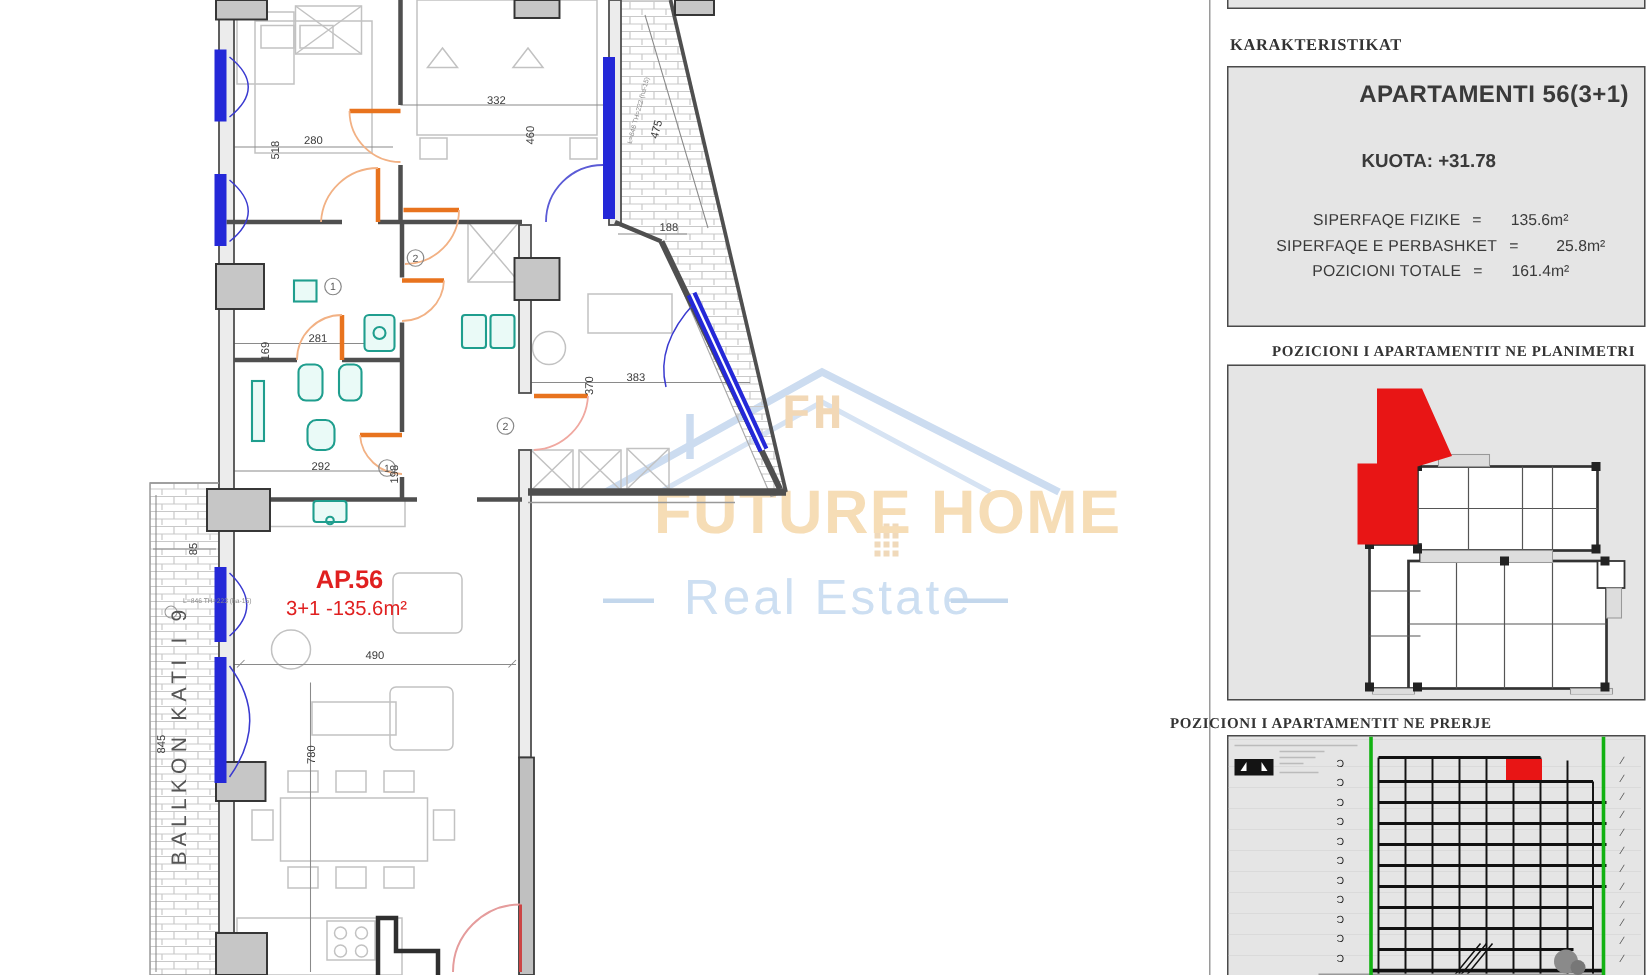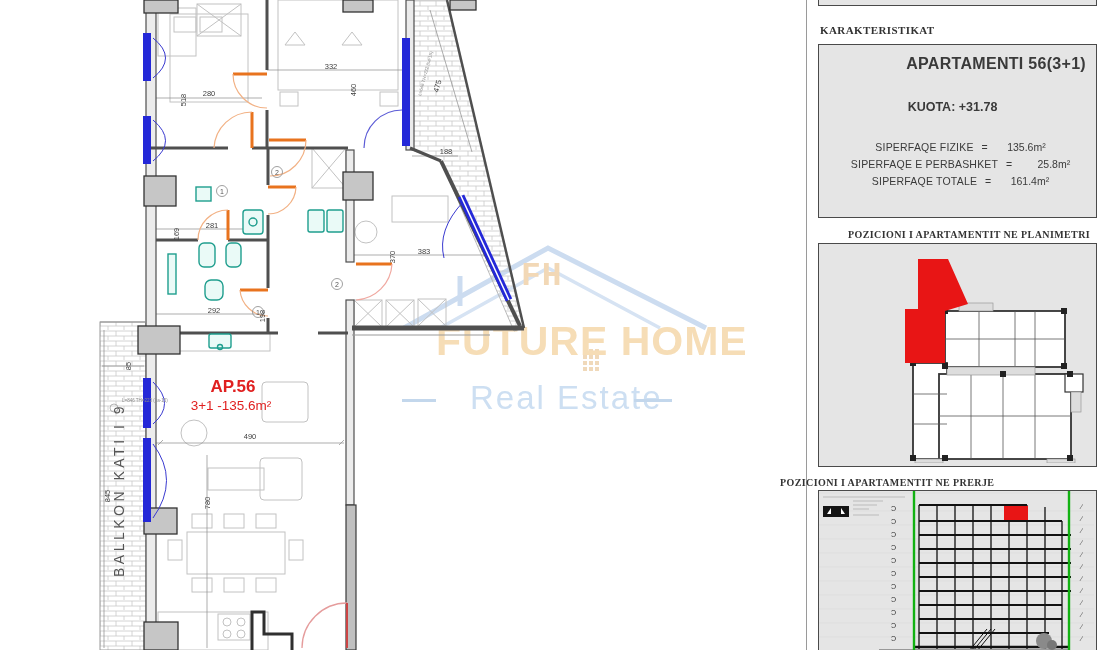--- a/index.html
+++ b/index.html
@@ -4,21 +4,21 @@
 <style>
   html,body{margin:0;padding:0;background:#fff;}
   .stage{position:relative;width:1100px;height:650px;background:#ffffff;overflow:hidden;
          font-family:"Liberation Sans",sans-serif;}
   svg text{font-family:"Liberation Sans",sans-serif;}
 
   
   .wm{position:absolute;z-index:1;}
   .wm-brand{left:396px;top:318px;font-size:41px;font-weight:700;color:#f6ddb6;
             letter-spacing:1px;white-space:nowrap;margin-left:40px;}
-  .wm-tag{left:470px;top:379px;font-size:33px;font-weight:400;color:#cddff2;
+  .wm-tag{left:456px;top:379px;font-size:33px;font-weight:400;color:#cddff2;
           letter-spacing:2px;white-space:nowrap;}
   .wm-dash{position:absolute;z-index:1;height:3px;background:#c3d7ec;}
   .wm-fh{left:521px;top:258px;font-size:33px;font-weight:700;color:#f2d8b6;letter-spacing:1px;font-family:Liberation Mono, monospace;}
   .wm-grid{left:583px;top:349px;display:grid;grid-template-columns:repeat(3,4px);
            grid-auto-rows:4px;gap:2px;}
   .wm-grid span{background:#f0d9ba;display:block;}
 
   
   .divider{position:absolute;left:806px;top:0;width:1px;height:650px;background:#9a9a9a;z-index:2;}
   .sec-title{position:absolute;z-index:3;font-size:10px;font-weight:700;color:#333;
@@ -280,21 +280,21 @@
         <span class="lbl">SIPERFAQE  FIZIKE</span>
         <span class="eq">=</span>
         <span class="val">135.6m²</span>
       </div>
       <div class="arow">
         <span class="lbl">SIPERFAQE E PERBASHKET</span>
         <span class="eq">=</span>
         <span class="val">25.8m²</span>
       </div>
       <div class="arow">
-        <span class="lbl">SIPERFAQE TOTALE</span>
+        <span class="lbl">POZICIONI TOTALE</span>
         <span class="eq">=</span>
         <span class="val">161.4m²</span>
       </div>
     </div>
   </div>
 
   <div class="sec-title" style="left:820px;top:229px;padding-left:28px;">POZICIONI I APARTAMENTIT NE PLANIMETRI</div>
 
   <div class="panel-box" style="left:818px;top:243px;width:277px;height:222px;">
     <svg width="275" height="219" viewBox="0 0 275 219">

